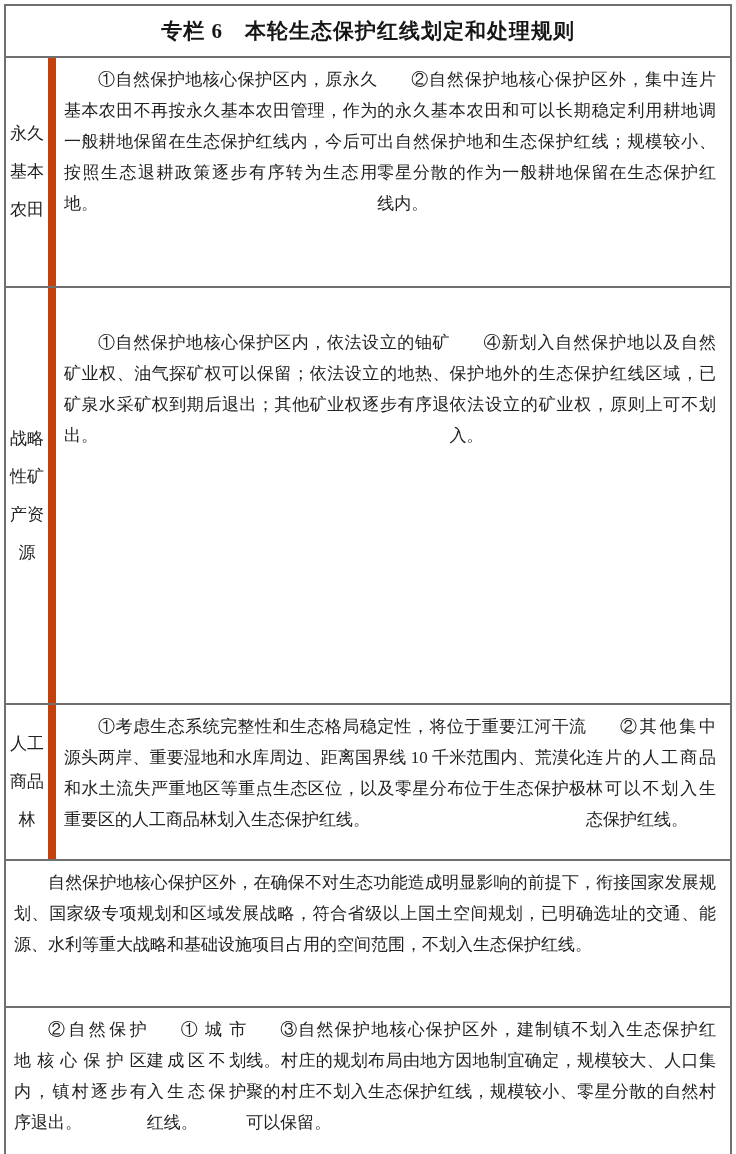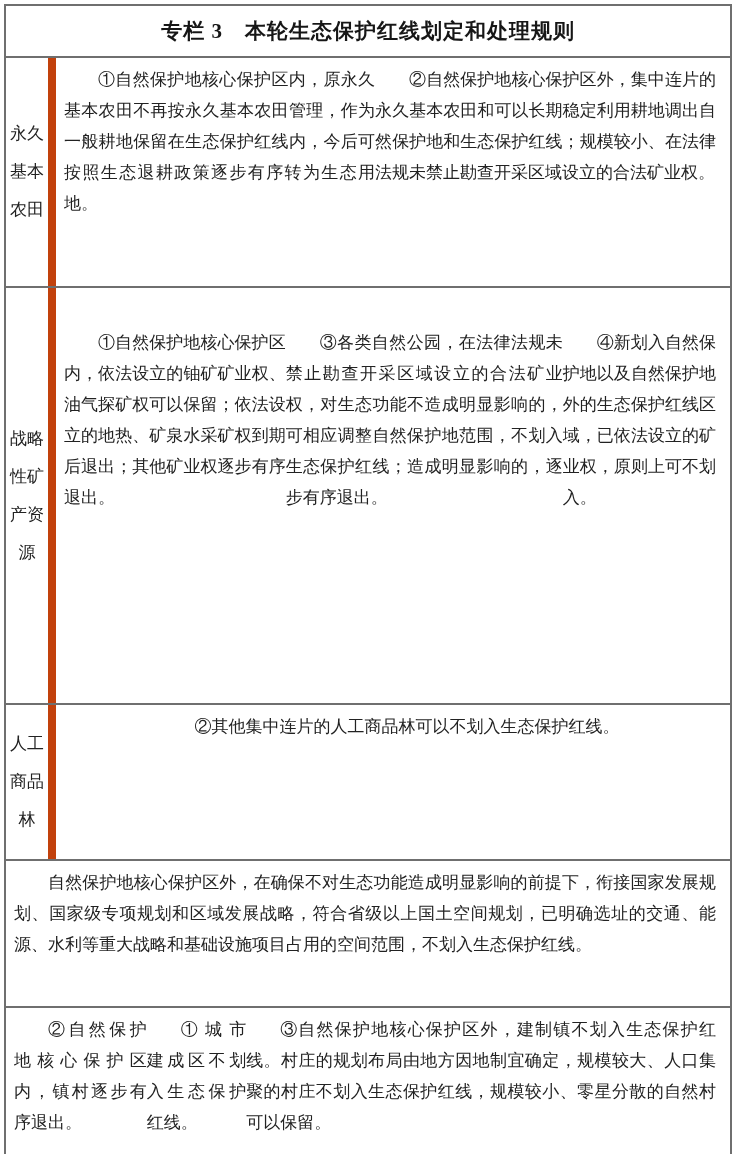--- a/index.html
+++ b/index.html
@@ -78,49 +78,49 @@
   .r4 .content-cell { min-height: 145px; }
   .r5 .content-cell { min-height: 170px; }
 </style>
 </head>
 <body>
 
 <div class="page">
   <div class="box-table">
 
     <div class="title-row">
-      <span>专栏 3　本轮生态保护红线划定和处理规则</span>
+      <span>专栏 6　本轮生态保护红线划定和处理规则</span>
     </div>
 
     <div class="trow r1">
       <div class="hdr-cell">
         <span class="hdr-text">永久基本农田</span>
       </div>
       <div class="content-cell">
         <p>①自然保护地核心保护区内，原永久基本农田不再按永久基本农田管理，作为一般耕地保留在生态保护红线内，今后可按照生态退耕政策逐步有序转为生态用地。</p>
-        <p>②自然保护地核心保护区外，集中连片的永久基本农田和可以长期稳定利用耕地调出自然保护地和生态保护红线；规模较小、在法律法规未禁止勘查开采区域设立的合法矿业权。</p>
+        <p>②自然保护地核心保护区外，集中连片的永久基本农田和可以长期稳定利用耕地调出自然保护地和生态保护红线；规模较小、零星分散的作为一般耕地保留在生态保护红线内。</p>
       </div>
     </div>
 
     <div class="trow r2">
       <div class="hdr-cell">
         <span class="hdr-text">战略性矿产资源</span>
       </div>
       <div class="content-cell">
         <p>①自然保护地核心保护区内，依法设立的铀矿矿业权、油气探矿权可以保留；依法设立的地热、矿泉水采矿权到期后退出；其他矿业权逐步有序退出。</p>
-        <p>③各类自然公园，在法律法规未禁止勘查开采区域设立的合法矿业权，对生态功能不造成明显影响的，可相应调整自然保护地范围，不划入生态保护红线；造成明显影响的，逐步有序退出。</p>
         <p>④新划入自然保护地以及自然保护地外的生态保护红线区域，已依法设立的矿业权，原则上可不划入。</p>
       </div>
     </div>
 
     <div class="trow r3">
       <div class="hdr-cell">
         <span class="hdr-text">人工商品林</span>
       </div>
       <div class="content-cell">
+        <p>①考虑生态系统完整性和生态格局稳定性，将位于重要江河干流源头两岸、重要湿地和水库周边、距离国界线 10 千米范围内、荒漠化和水土流失严重地区等重点生态区位，以及零星分布位于生态保护极重要区的人工商品林划入生态保护红线。</p>
         <p>②其他集中连片的人工商品林可以不划入生态保护红线。</p>
       </div>
     </div>
 
     <div class="trow r4">
       <div class="content-cell">
         <p>自然保护地核心保护区外，在确保不对生态功能造成明显影响的前提下，衔接国家发展规划、国家级专项规划和区域发展战略，符合省级以上国土空间规划，已明确选址的交通、能源、水利等重大战略和基础设施项目占用的空间范围，不划入生态保护红线。</p>
       </div>
     </div>
 

